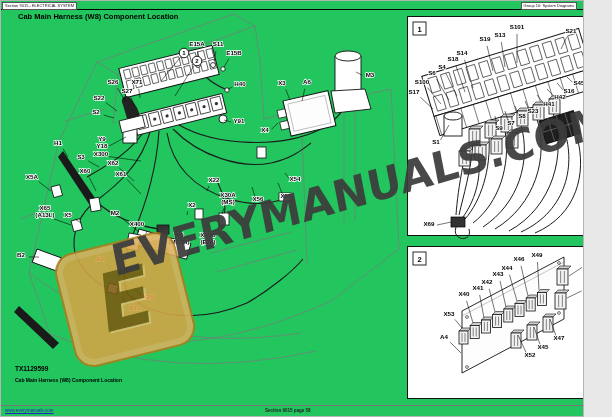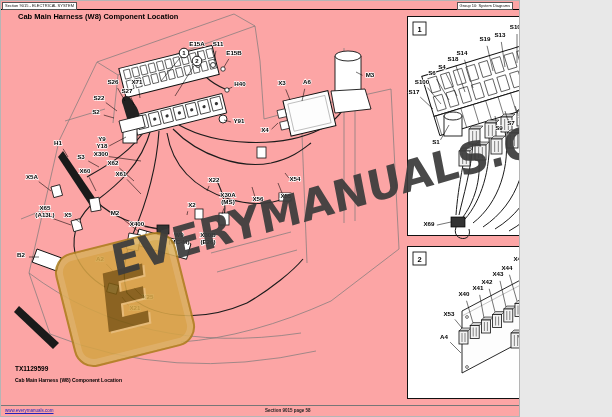--- a/index.html
+++ b/index.html
@@ -1,17 +1,17 @@
 <!DOCTYPE html>
 <html><head>
 <meta charset="utf-8">
 <style>
   html,body{margin:0;padding:0;background:#e8e8e8;}
   .page{
-    position:relative;width:520px;height:417px;background:#fca5a5;
+    position:relative;width:584px;height:417px;background:#22c55e;
     border:1px solid #b5b5b5;box-sizing:border-box;overflow:hidden;
     font-family:"Liberation Sans",sans-serif;color:#000;
   }
   .hdr-rule{position:absolute;top:8px;left:0;width:612px;border-top:1px solid #000;}
   .hdr-tiny{
     position:absolute;top:1px;font-size:4px;line-height:6px;padding:0 2px;
     background:#fff;border:1px solid #555;white-space:nowrap;color:#111;
   }
   .hdr-tiny.left{left:1px;}
   .hdr-tiny.right{right:6px;}

